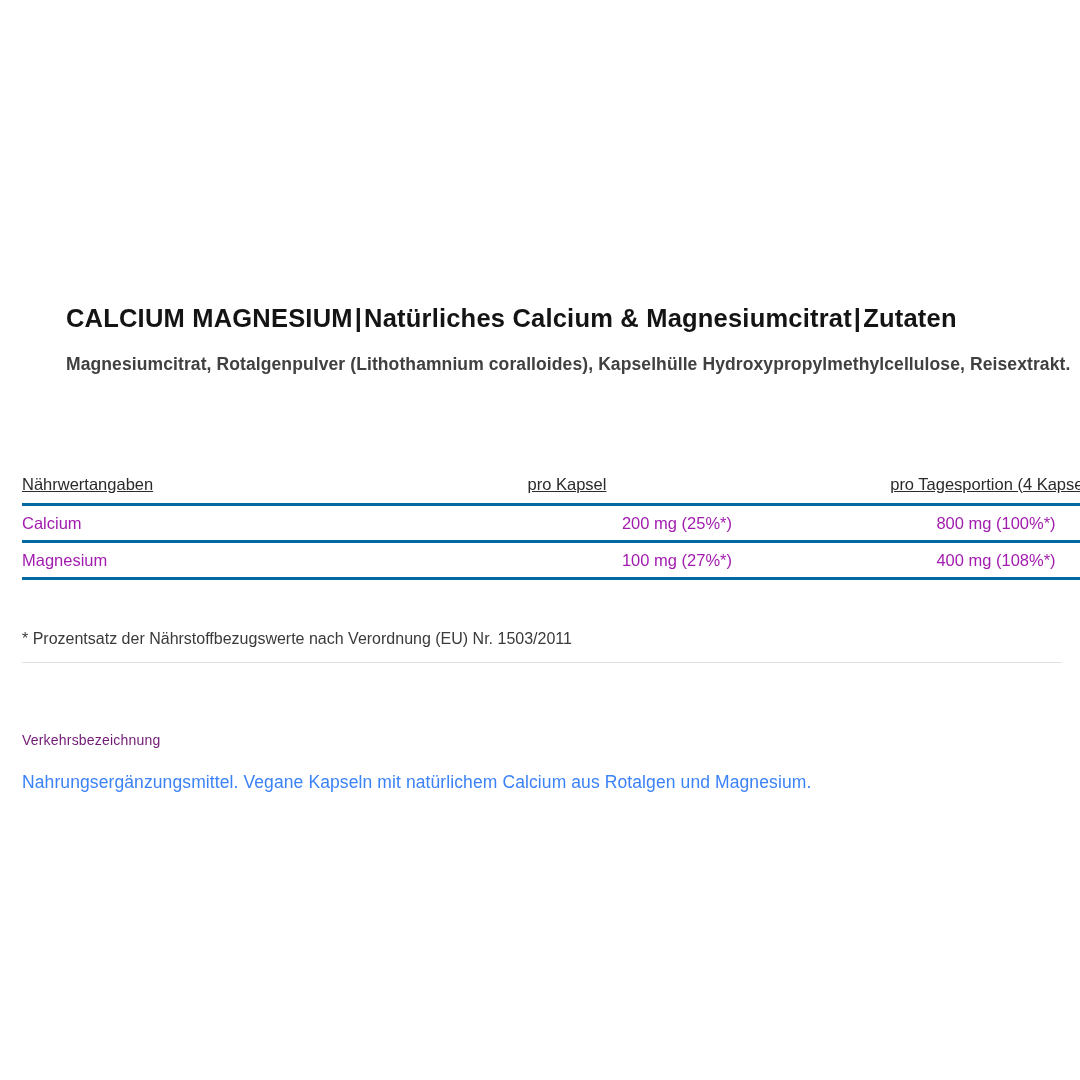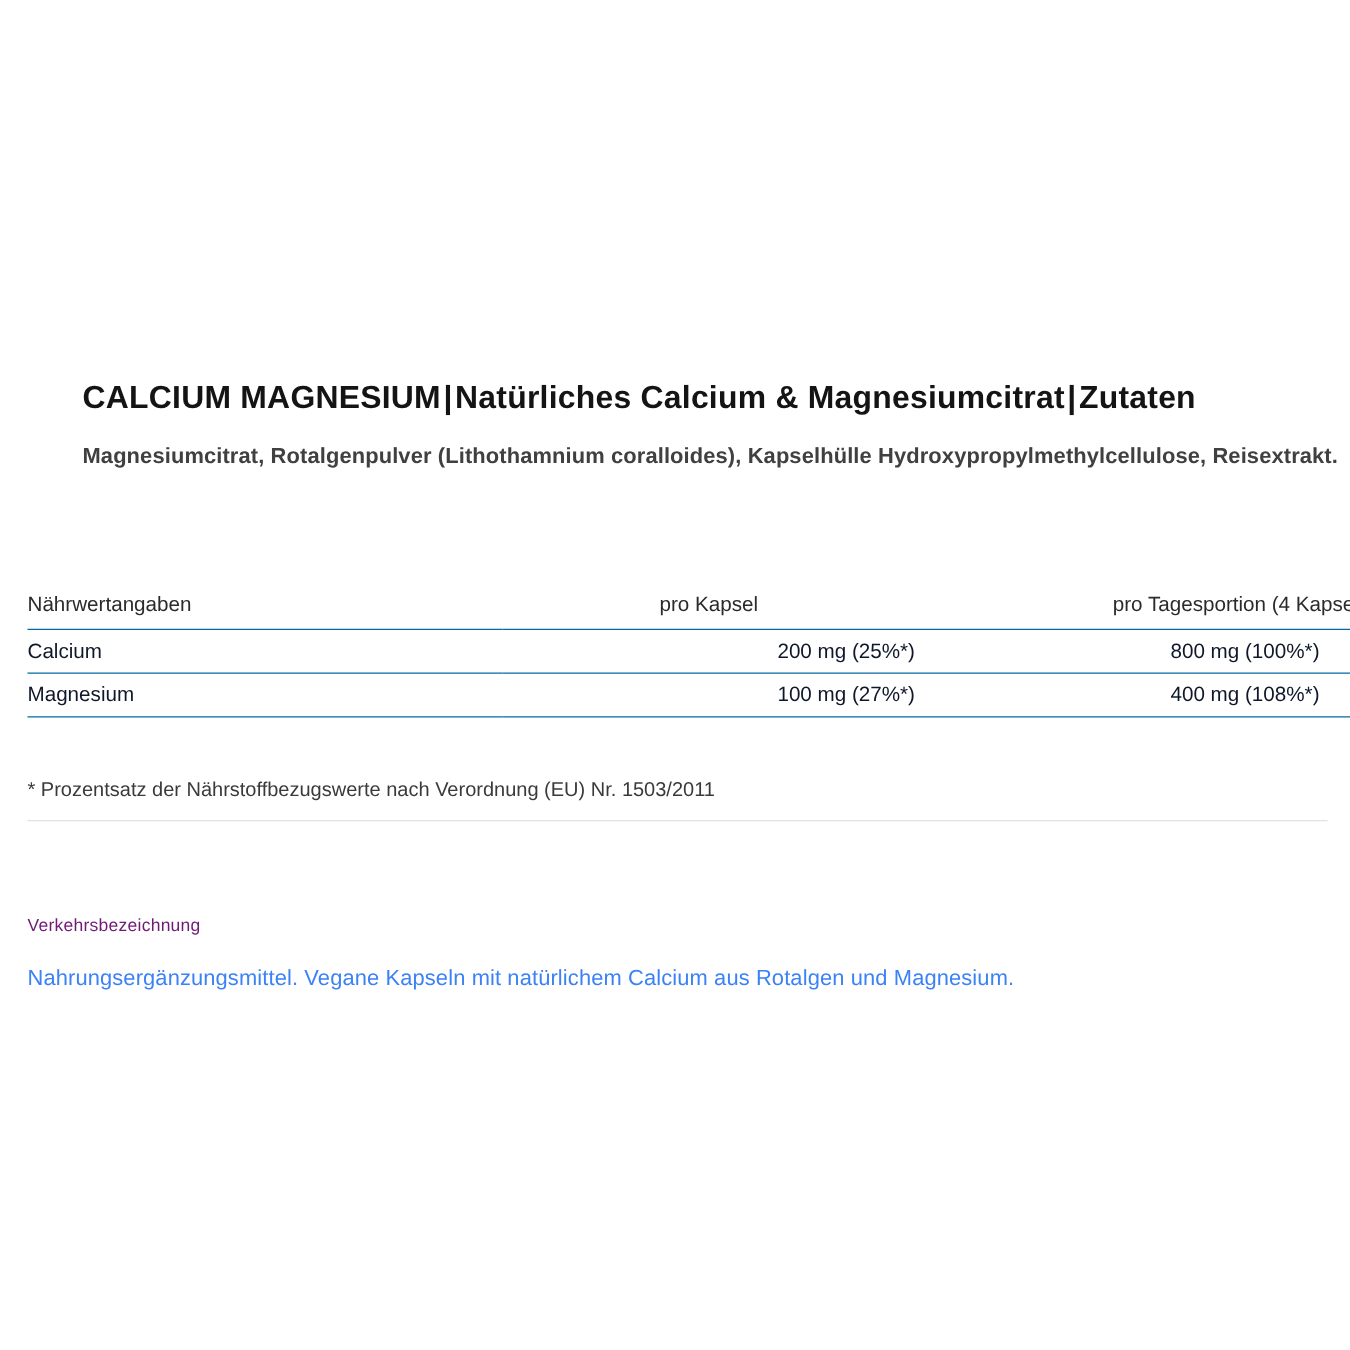--- a/index.html
+++ b/index.html
@@ -67,33 +67,34 @@
   .nutri-table td {
     padding: 0;
     font-weight: 400;
     vertical-align: middle;
   }
   .nutri-table thead th {
     font-size: 16.5px;
     color: #2b2b2b;
     padding-bottom: 9px;
     text-align: left;
+    text-decoration: underline;
   }
   .col-name   { width: 380px; }
   .col-perCap { width: 330px; }
   .col-perDay { width: 328px; }
 
   .nutri-table thead th.col-perCap { text-align: center; padding-right: 60px; }
   .nutri-table thead th.col-perDay { text-align: center; padding-left: 40px; }
 
   .nutri-table tbody td {
     font-size: 16.5px;
-    color: #0f172a;
+    color: #a21caf;
     height: 34px;
-    border-top: 1px solid #0369a1;
+    border-top: 3px solid #0369a1;
   }
   .nutri-table tbody td.col-perCap { text-align: right; padding-right: 60px; }
   .nutri-table tbody td.col-perDay { text-align: center; padding-left: 40px; }
 
   .footnote-row td {
     border-top: 1px solid #e2e2e2;
     height: 32px;
   }
   .footnote {
     margin-top: 16px;

